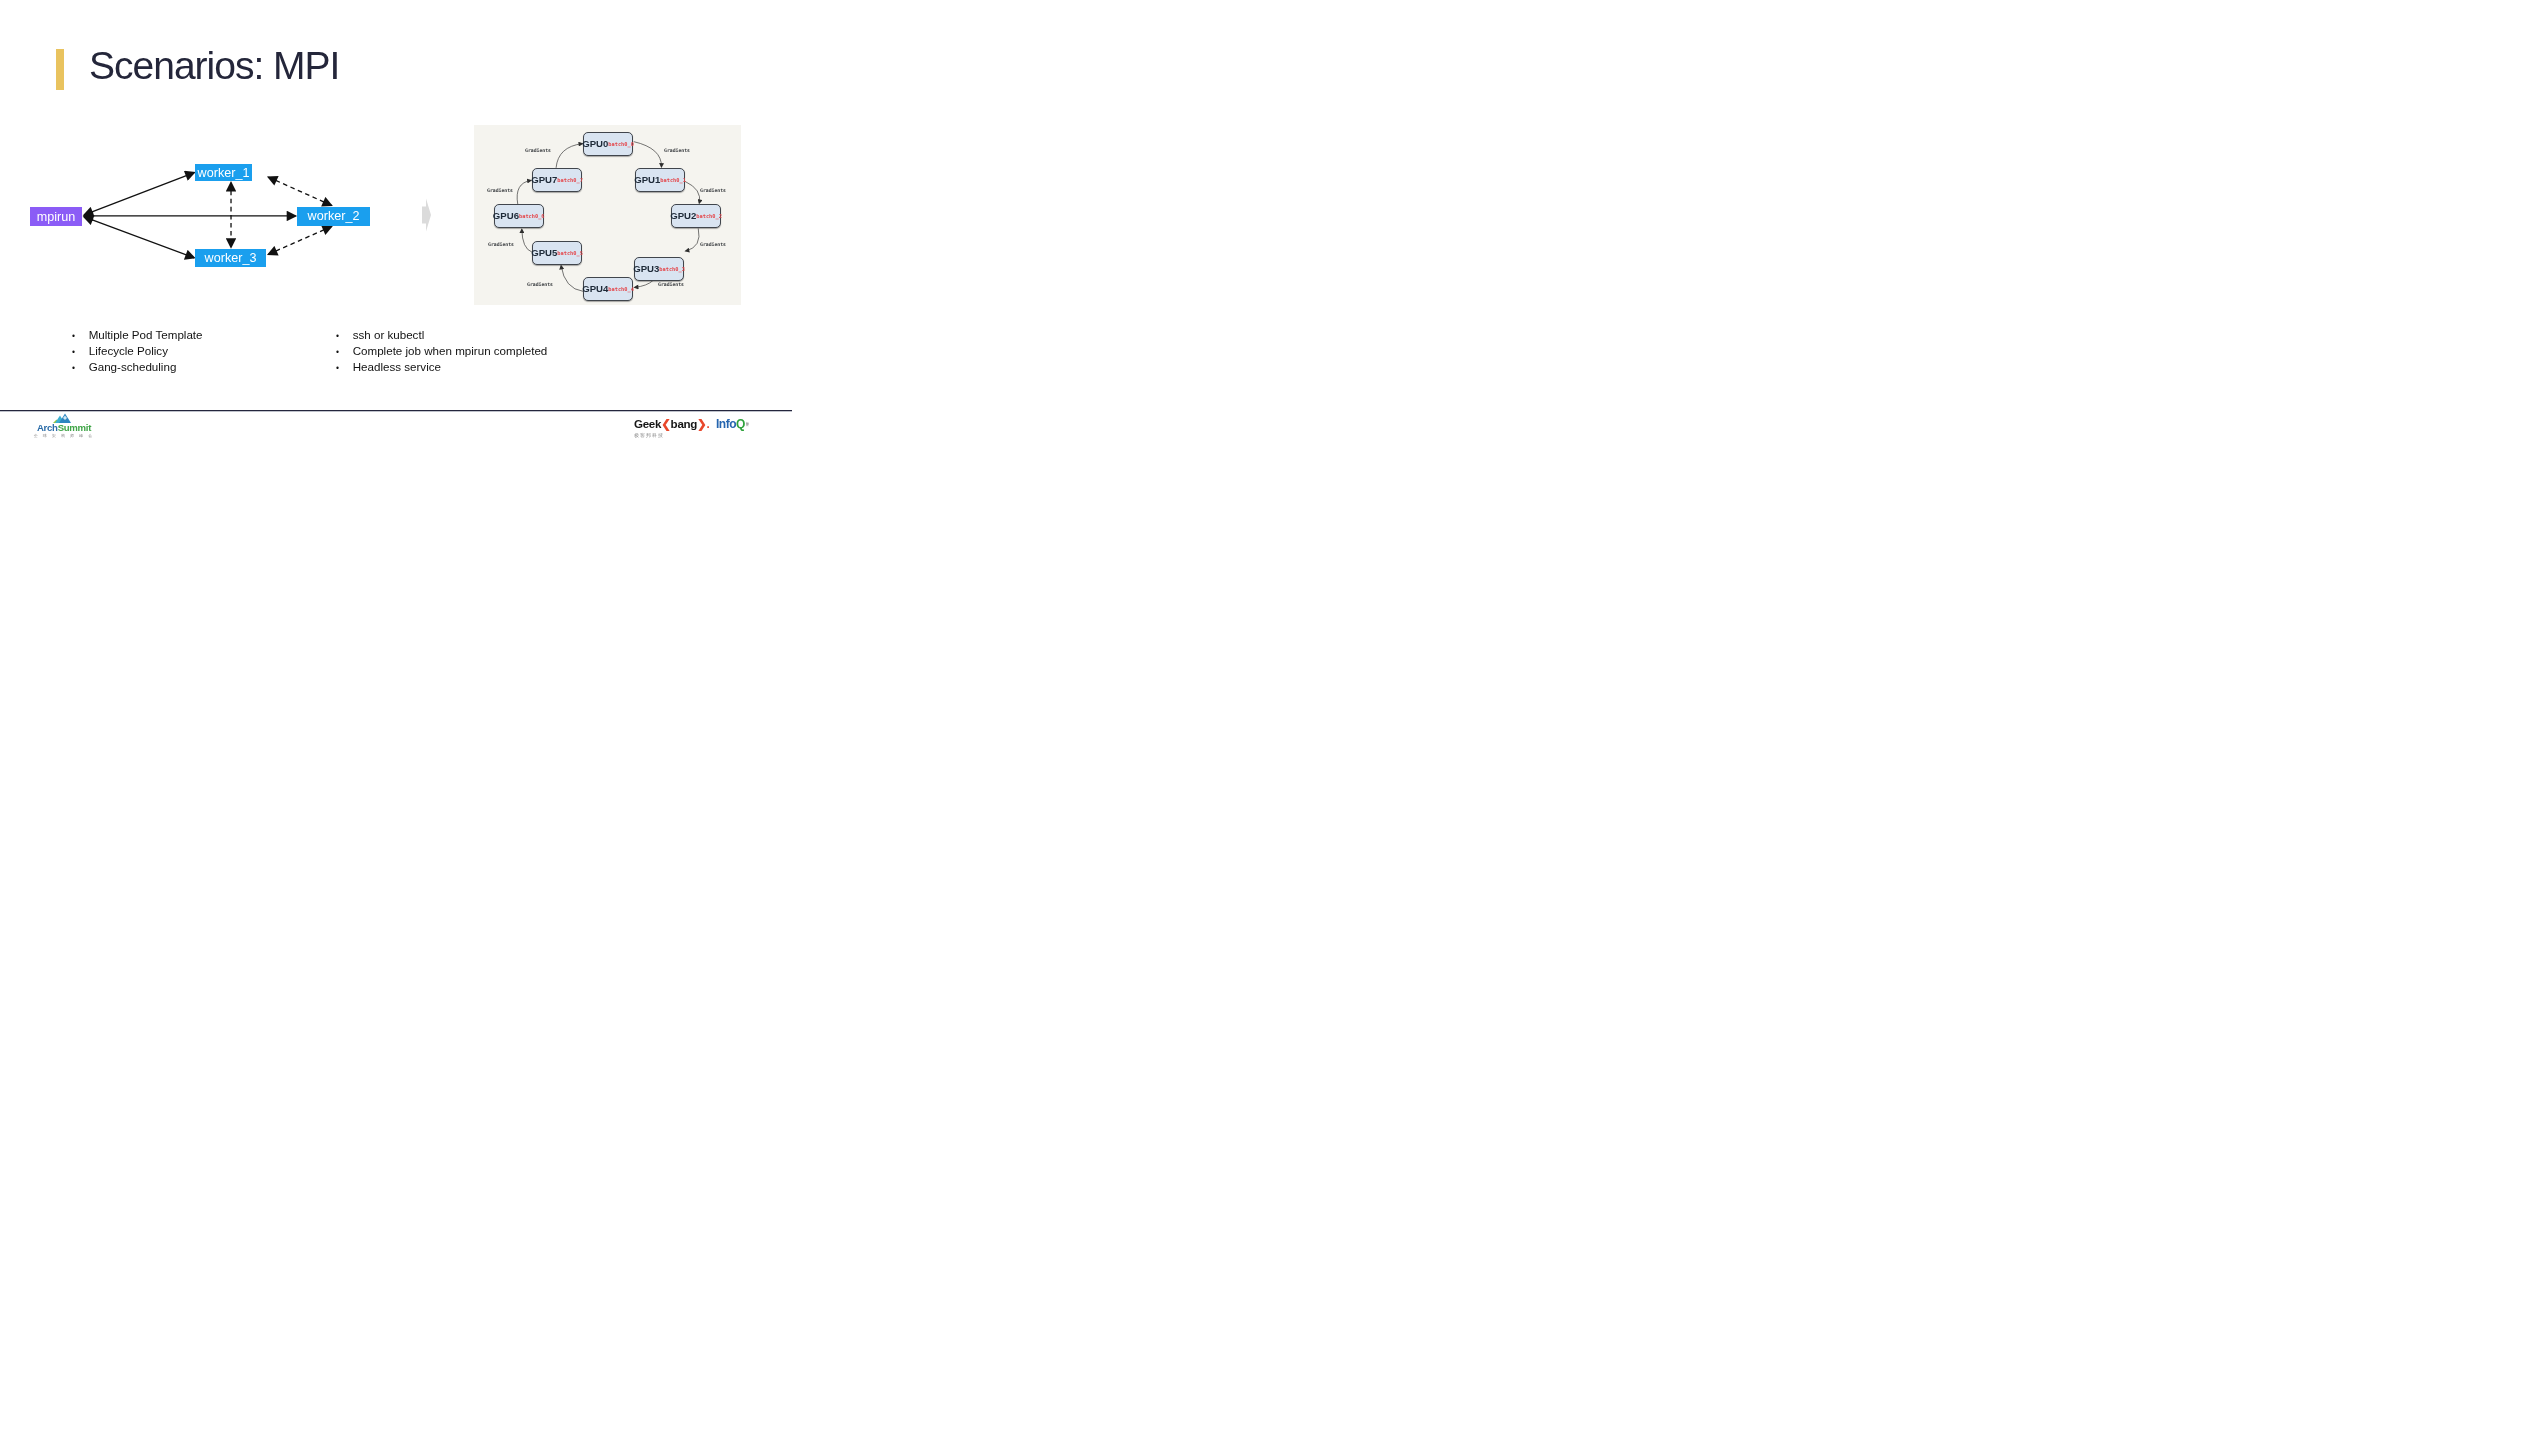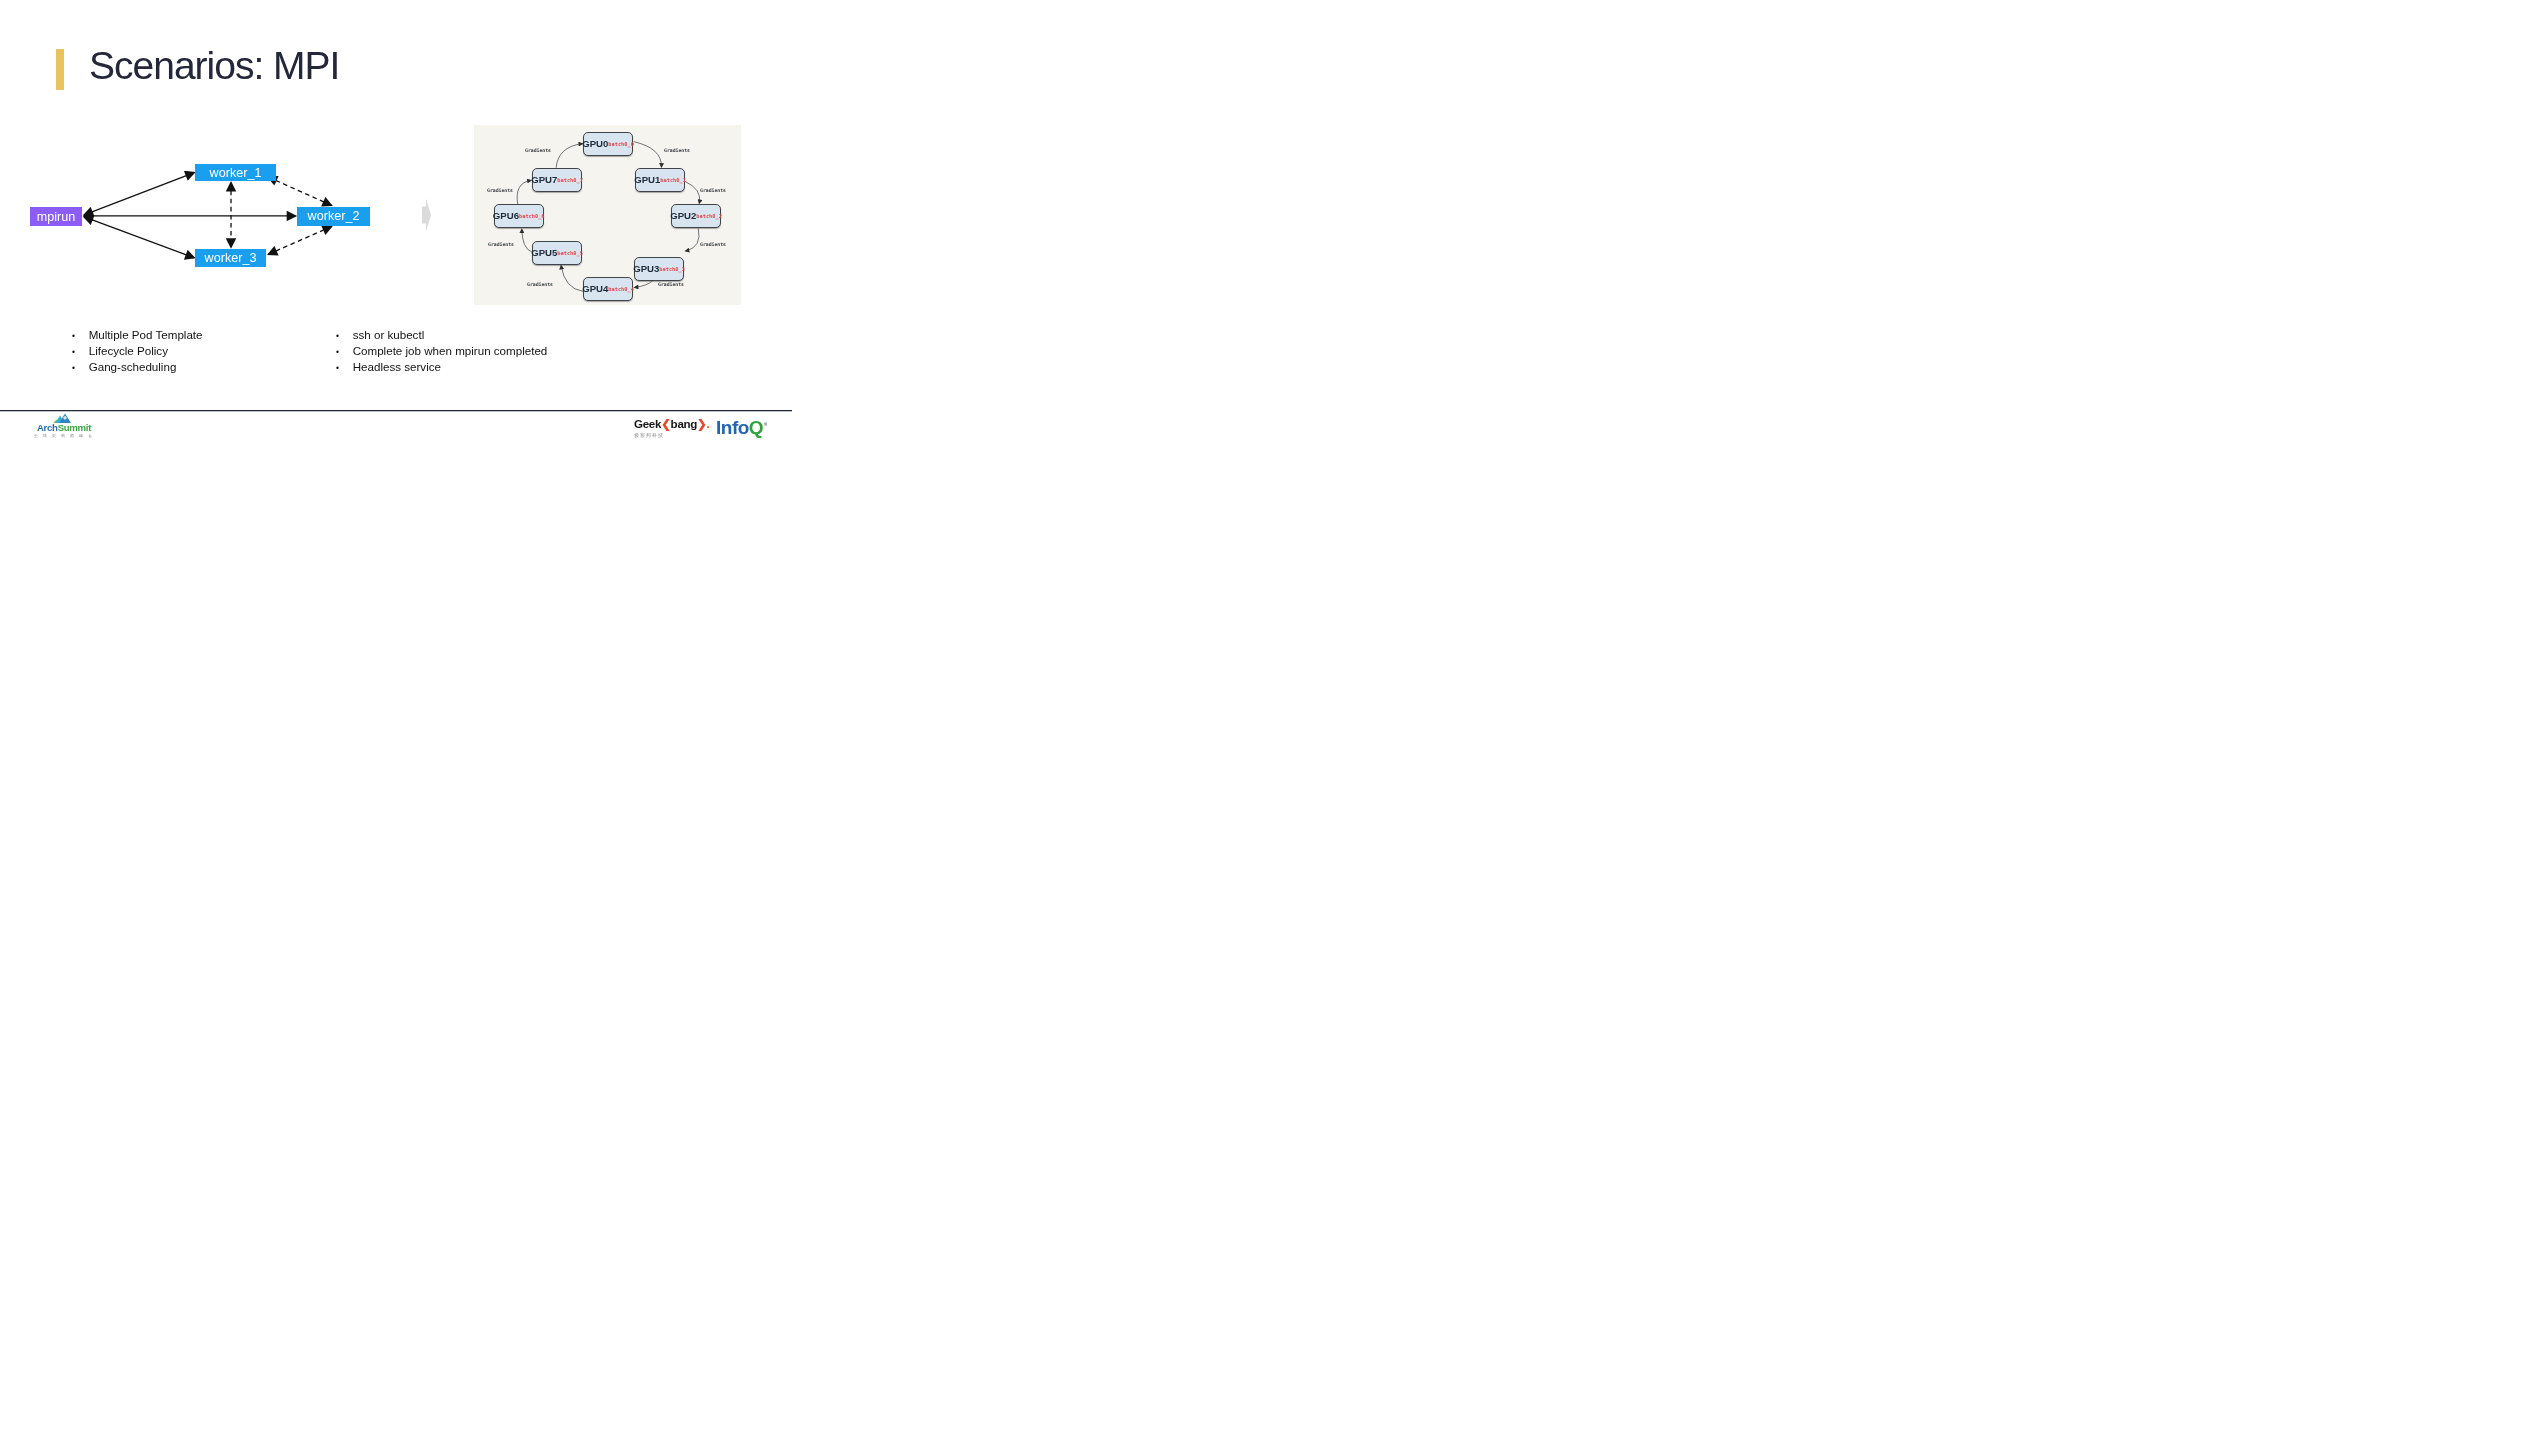--- a/index.html
+++ b/index.html
@@ -8,21 +8,21 @@
 
   
   .accent-bar{position:absolute;left:56px;top:49px;width:8px;height:41px;background:#E9C35F;}
   .page-title{position:absolute;left:89px;top:44px;font-size:39px;letter-spacing:-1px;
               color:#24263A;font-weight:500;white-space:nowrap;}
 
   
   .node{position:absolute;display:flex;align-items:center;justify-content:center;
         color:#fff;font-size:12.6px;font-weight:400;}
   .node-master{left:30px;top:207px;width:52px;height:19px;background:#8b5cf6;}
-  .node-w1{left:195px;top:164px;width:81px;height:17px;background:#1A9FEE;}
+  .node-w1{left:195px;top:164px;width:57px;height:17px;background:#1A9FEE;}
   .node-w2{left:297px;top:207px;width:73px;height:18.7px;background:#1A9FEE;}
   .node-w3{left:195px;top:249px;width:71px;height:18px;background:#1A9FEE;}
   svg.overlay{position:absolute;left:0;top:0;pointer-events:none;}
 
   
   .transition-arrow{position:absolute;left:421px;top:198px;width:11px;height:34px;}
 
   
   .gpu-panel{position:absolute;left:474px;top:125px;width:267px;height:180px;background:#F5F4EF;}
   .gpu-box{position:absolute;width:50px;height:24px;background:#D9E4F1;border:1px solid #40454C;
@@ -51,21 +51,21 @@
   .as-arch{color:#2B6CA8;font-weight:700;}
   .as-summit{color:#3EA446;font-weight:600;}
   .as-tagline{font-size:4px;color:#8F8F8F;letter-spacing:2px;margin-top:1.5px;white-space:nowrap;}
 
   .geekbang{position:absolute;left:634px;top:417px;}
   .gb-line{font-size:11.6px;font-weight:700;color:#161616;white-space:nowrap;letter-spacing:-0.3px;}
   .gb-mark{color:#E8472B;font-weight:700;}
   .gb-tagline{font-size:5px;color:#8C8C8C;letter-spacing:1px;margin-top:1px;}
 
   .infoq{position:absolute;left:716px;top:417px;display:flex;align-items:flex-start;}
-  .iq-line{font-size:19px;font-weight:700;letter-spacing:-0.5px;white-space:nowrap;}
+  .iq-line{font-size:12px;font-weight:700;letter-spacing:-0.5px;white-space:nowrap;}
   .iq-info{color:#2565AF;}
   .iq-q{color:#2FA23C;}
   .iq-vert{writing-mode:vertical-rl;font-size:2.8px;color:#9a9a9a;margin-left:0.5px;margin-top:2px;
            letter-spacing:0.5px;}
 </style>
 </head>
 <body>
 
 <div class="stage">
 

